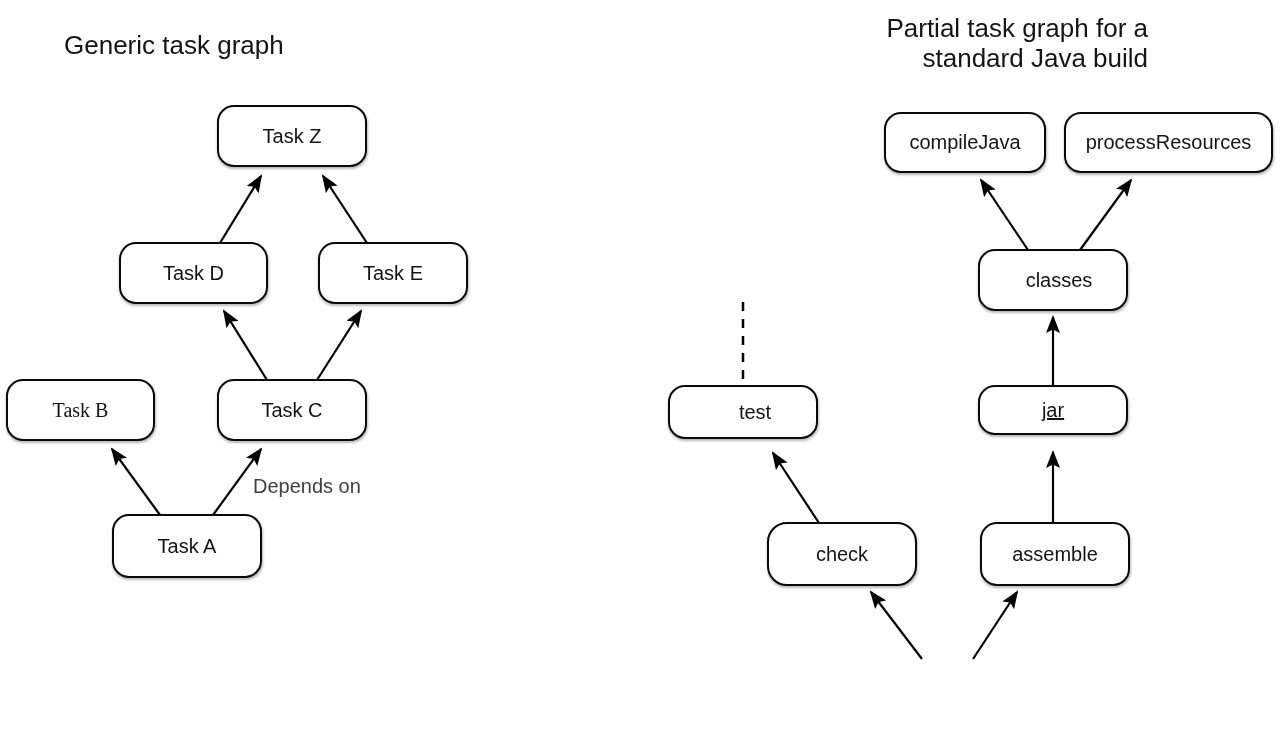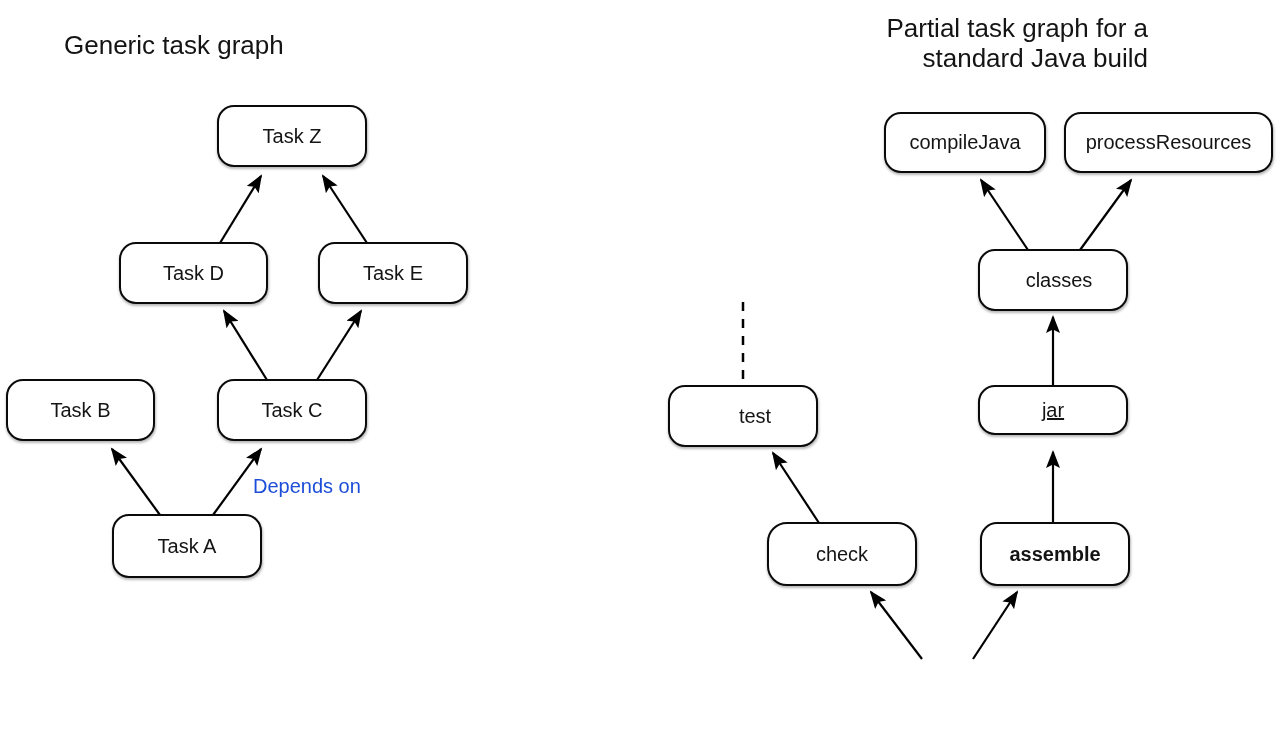--- a/index.html
+++ b/index.html
@@ -13,21 +13,21 @@
     background:#ffffff;
     border:2.5px solid #0a0a0a;
     border-radius:17px;
     font-size:20px;
     color:#141414;
     box-shadow:0.5px 2px 2.5px rgba(0,0,0,0.28);
     white-space:nowrap;
   }
   .title { position:absolute; font-size:26px; color:#141414; }
   .title-right { text-align:right; line-height:30px; }
-  .edge-label { position:absolute; font-size:20px; color:#1d4ed8; }
+  .edge-label { position:absolute; font-size:20px; color:#404040; }
 </style>
 </head>
 <body>
 
 <div class="canvas">
 
   <svg class="edges" width="1280" height="732" viewBox="0 0 1280 732">
     <defs>
       <marker id="arrow" markerUnits="userSpaceOnUse" markerWidth="20" markerHeight="14" refX="16" refY="7" orient="auto">
         <path d="M0,0 L18,7 L0,14 L3.5,7 Z" fill="#000"></path>
@@ -57,25 +57,25 @@
   <div class="title title-right" style="left:748px; top:13px; width:400px;">
     <div>Partial task graph for a</div>
     <div>standard Java build</div>
   </div>
 
   <div class="edge-label" style="left:253px; top:475px;">Depends on</div>
 
   <div class="node" style="left:217px; top:105px; width:150px; height:62px;">Task Z</div>
   <div class="node" style="left:318px; top:242px; width:150px; height:62px;">Task E</div>
   <div class="node" style="left:119px; top:242px; width:149px; height:62px;">Task D</div>
-  <div class="node" style="left:6px; top:379px; width:149px; height:62px;">Task B</div>
+  <div class="node" style="left:6px; top:379px; width:149px; height:62px;font-family:Liberation Serif, serif;">Task B</div>
   <div class="node" style="left:217px; top:379px; width:150px; height:62px;">Task C</div>
   <div class="node" style="left:112px; top:514px; width:150px; height:64px;">Task A</div>
 
   <div class="node" style="left:872px; top:112px; width:162px; height:61px;margin-left:12px;">compileJava</div>
   <div class="node" style="left:1064px; top:112px; width:209px; height:61px;">processResources</div>
   <div class="node" style="left:978px; top:249px; width:150px; height:62px;padding-left:12px;">classes</div>
-  <div class="node" style="left:668px; top:385px; width:150px; height:62px;padding-left:24px;">test</div>
+  <div class="node" style="left:668px; top:385px; width:150px; height:54px;padding-left:24px;">test</div>
   <div class="node" style="left:978px; top:385px; width:150px; height:50px;text-decoration:underline;">jar</div>
   <div class="node" style="left:767px; top:522px; width:150px; height:64px;border-radius:20px;">check</div>
-  <div class="node" style="left:980px; top:522px; width:150px; height:64px;font-weight:bold;">assemble</div>
+  <div class="node" style="left:980px; top:522px; width:150px; height:64px;">assemble</div>
 
 </div>
 
 </body></html>

